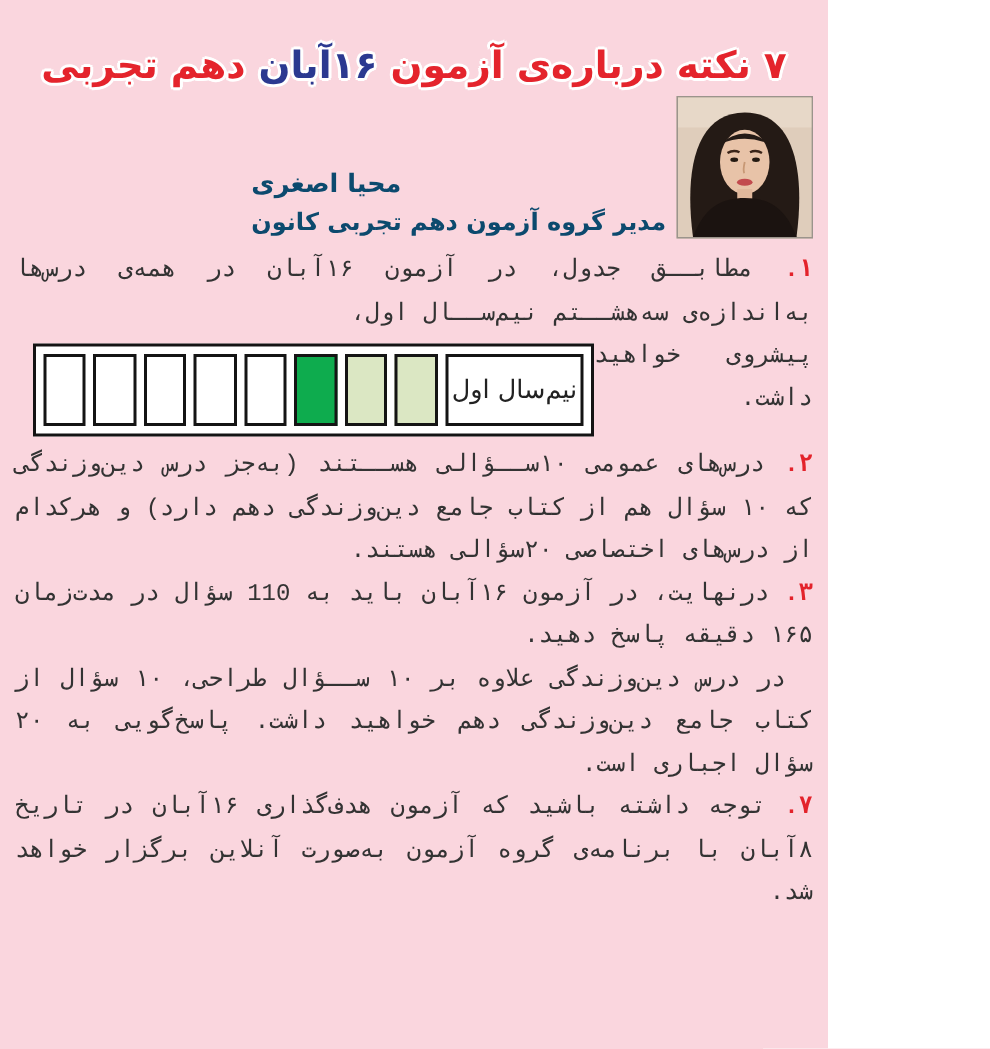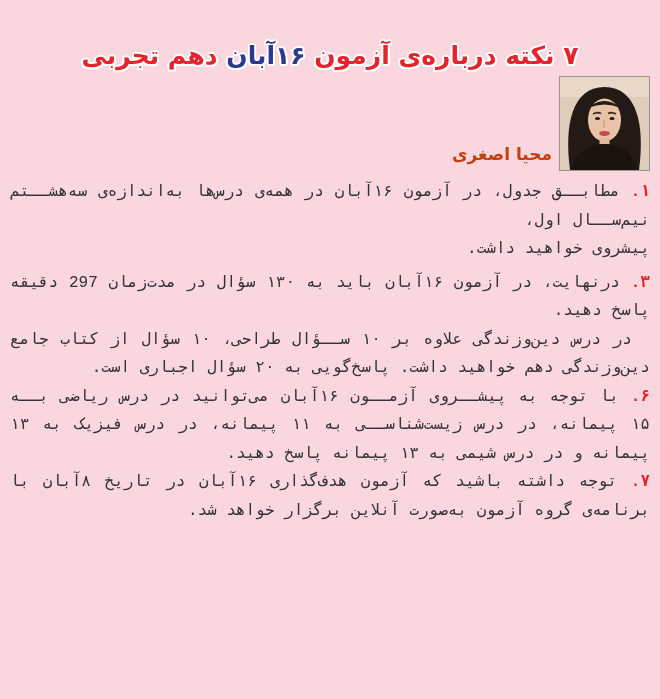--- a/index.html
+++ b/index.html
@@ -1,23 +1,23 @@
 <!DOCTYPE html>
 <html lang="fa"><head>
 <meta charset="utf-8">
 <style>
   html,body{margin:0;padding:0;}
   .page{
-    width:660px;height:699px;
+    width:552px;height:699px;
     background:#FAD6DE;
     font-family:"DejaVu Sans",sans-serif;
     direction:rtl;
     overflow:hidden;
     box-sizing:border-box;
-    padding:16px 10px;
+    padding:4px 10px;
     position:relative;
   }
   .title{
     margin:0;
     padding-top:22px;
     text-align:center;
     font-size:25px;
     font-weight:bold;
     line-height:36px;
   }
@@ -38,21 +38,21 @@
   }
   .photo-frame{
     width:89px;height:93px;
     border:1px solid #9b948c;
     flex:0 0 auto;
     background:#dfcdbb;
   }
   .author-text{
     padding-bottom:2px;
     text-align:left;
-    color:#c2410c;
+    color:#0c4a6e;
     font-weight:bold;
   }
   .author-name{font-size:17px;margin-bottom:5px;}
   .author-role{font-size:16px;}
   .content{
     margin-top:7px;
     font-size:16px;
     line-height:28.5px;
     color:#333333;
     text-align:justify;
@@ -121,37 +121,49 @@
         <ellipse cx="37.5" cy="41.5" rx="2.6" ry="1.5" fill="#241a12"></ellipse>
         <ellipse cx="52" cy="41.5" rx="2.6" ry="1.5" fill="#241a12"></ellipse>
         <path d="M44.5 43 q-1.2 5 -0.4 7.5" stroke="#c79875" stroke-width="1.2" fill="none"></path>
         <ellipse cx="44.5" cy="56.5" rx="5.2" ry="2.4" fill="#c24b4e"></ellipse>
         <rect x="39.5" y="61" width="10" height="9" fill="#e0b89c"></rect>
         <path d="M10 93 C18 72 30 67 44.5 67 C59 67 71 72 79 93 Z" fill="#1b1310"></path>
       </svg>
     </div>
     <div class="author-text">
       <div class="author-name">محیا اصغری</div>
+      <div class="author-role">مدیر گروه آزمون دهم تجربی کانون</div>
     </div>
   </div>
 
   <div class="content">
 
     <p class="para"><span class="num">۱.</span> <span>مطابــق جدول، در آزمون ۱۶آبان در همه‌ی درس‌ها به‌اندازه‌ی سه‌هشــتم نیم‌ســال اول،</span></p>
 
     <div class="diagram-row">
       <p class="para cont-line">پیشروی خواهید داشت.</p>
+      <div class="diagram" id="diagram">
+          <div class="cell empty"></div>
+          <div class="cell empty"></div>
+          <div class="cell empty"></div>
+          <div class="cell empty"></div>
+          <div class="cell empty"></div>
+          <div class="cell accent"></div>
+          <div class="cell light"></div>
+          <div class="cell light"></div>
+          <div class="cell label">نیم‌سال اول</div>
+        </div>
     </div>
 
+    <p class="para"><span class="num">۲.</span> <span>درس‌های عمومی ۱۰ســؤالی هســتند (به‌جز درس دین‌وزندگی که ۱۰ سؤال هم از کتاب جامع دین‌وزندگی دهم دارد) و هرکدام از درس‌های اختصاصی ۲۰سؤالی هستند.</span></p>
 
-    <p class="para"><span class="num">۳.</span> <span>درنهایت، در آزمون ۱۶آبان باید به ۱۳۰ سؤال در مدت‌زمان 297 دقیقه پاسخ دهید.</span></p>
+    <p class="para"><span class="num">۳.</span> <span>درنهایت، در آزمون ۱۶آبان باید به 110 سؤال در مدت‌زمان ۱۶۵ دقیقه پاسخ دهید.</span></p>
 
     <p class="para indent">در درس دین‌وزندگی علاوه بر ۱۰ ســؤال طراحی، ۱۰ سؤال از کتاب جامع دین‌وزندگی دهم خواهید داشت. پاسخ‌گویی به ۲۰ سؤال اجباری است.</p>
 
 
 
 
-    <p class="para"><span class="num">۶.</span> <span>با توجه به پیشــروی آزمــون ۱۶آبان می‌توانید در درس ریاضی بــه ۱۵ پیمانه، در درس زیست‌شناســی به ۱۱ پیمانه، در درس فیزیک به ۱۳ پیمانه و در درس شیمی به ۱۳ پیمانه پاسخ دهید.</span></p>
 
     <p class="para"><span class="num">۷.</span> <span>توجه داشته باشید که آزمون هدف‌گذاری ۱۶آبان در تاریخ ۸آبان با برنامه‌ی گروه آزمون به‌صورت آنلاین برگزار خواهد شد.</span></p>
 
   </div>
 </div>
 
 </body></html>

